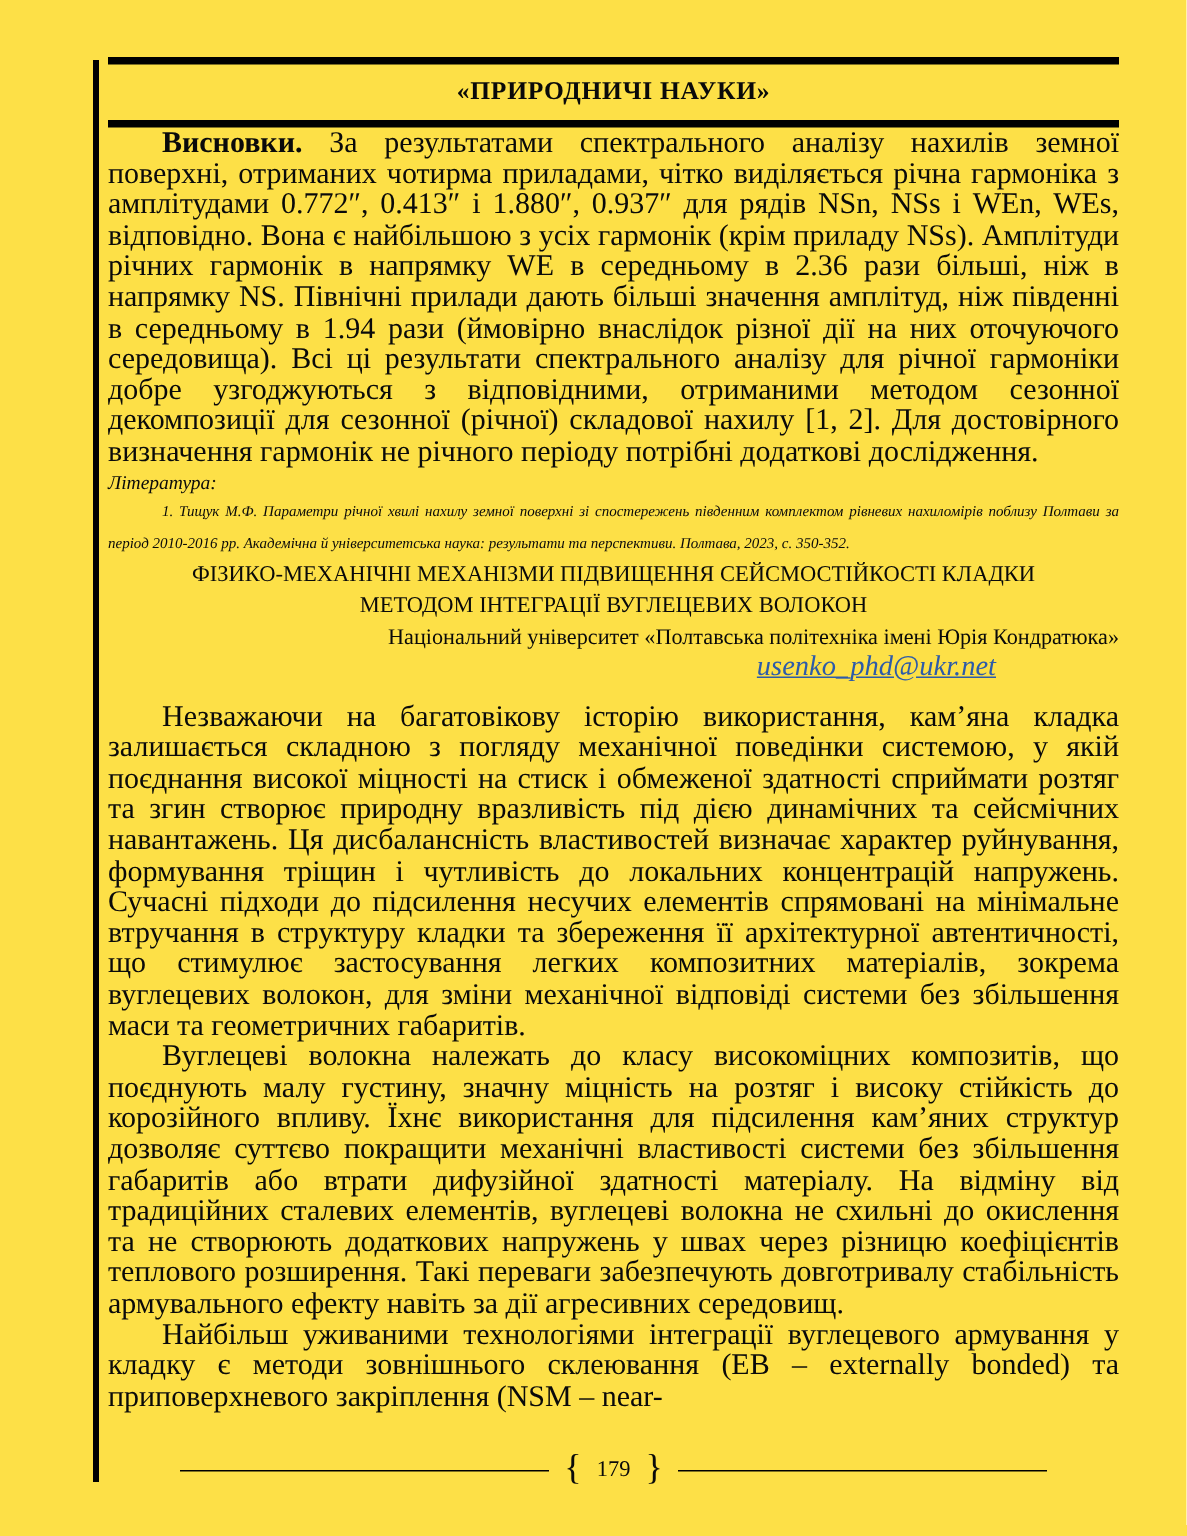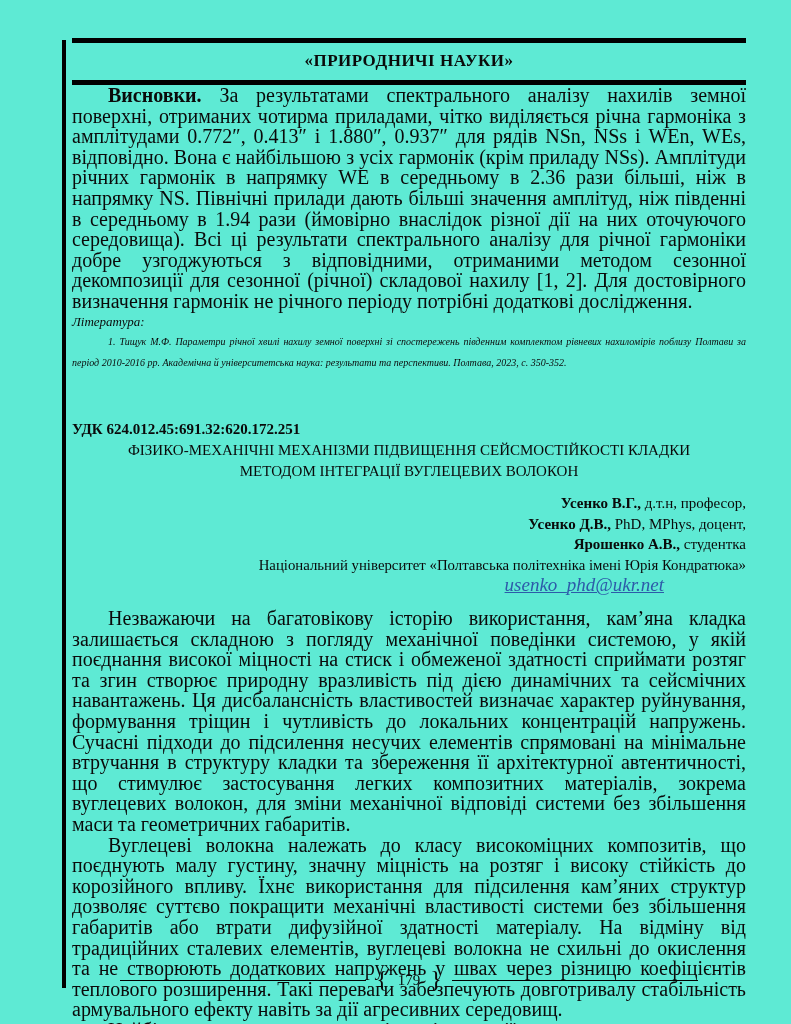--- a/index.html
+++ b/index.html
@@ -1,20 +1,20 @@
 <!DOCTYPE html>
 <html><head>
 <meta charset="utf-8">
 <style>
   html, body { margin: 0; padding: 0; background: #ffffff; }
   .page {
     position: relative;
     width: 791px;
     height: 1024px;
-    background: #5eead4;
+    background: #fde047;
     font-family: "Liberation Serif", serif;
     color: #0a0a0a;
     overflow: hidden;
     box-sizing: border-box;
   }
   .left-bar {
     position: absolute;
     left: 62px;
     top: 40px;
     width: 4px;
@@ -113,30 +113,24 @@
 
     <div class="rule"></div>
     <div class="header-title">«ПРИРОДНИЧІ НАУКИ»</div>
     <div class="rule"></div>
 
     <p class="para conclusions"><b>Висновки.</b><span> За результатами спектрального аналізу нахилів земної поверхні, отриманих чотирма приладами, чітко виділяється річна гармоніка з амплітудами 0.772″, 0.413″ і 1.880″, 0.937″ для рядів NSn, NSs і WEn, WEs, відповідно. Вона є найбільшою з усіх гармонік (крім приладу NSs). Амплітуди річних гармонік в напрямку WE в середньому в 2.36 рази більші, ніж в напрямку NS. Північні прилади дають більші значення амплітуд, ніж південні в середньому в 1.94 рази (ймовірно внаслідок різної дії на них оточуючого середовища).  Всі ці результати спектрального аналізу для річної гармоніки добре узгоджуються з відповідними, отриманими методом сезонної декомпозиції для сезонної (річної) складової нахилу [1, 2]. Для достовірного визначення гармонік не річного періоду потрібні додаткові дослідження.</span></p>
 
     <div class="lit-heading">Література:</div>
     <p class="ref">1. Тищук М.Ф.  Параметри річної хвилі нахилу земної поверхні зі спостережень південним комплектом рівневих нахиломірів поблизу Полтави за період 2010-2016 рр.  Академічна й університетська наука: результати та перспективи. Полтава, 2023, с. 350-352.</p>
 
-    <div class="udc">УДК 624.012.45:691.32:620.172.251</div>
 
     <div class="article-title">ФІЗИКО-МЕХАНІЧНІ МЕХАНІЗМИ ПІДВИЩЕННЯ СЕЙСМОСТІЙКОСТІ КЛАДКИ</div>
     <div class="article-title">МЕТОДОМ ІНТЕГРАЦІЇ ВУГЛЕЦЕВИХ ВОЛОКОН</div>
 
-    <div class="authors">
-      <div><b>Усенко В.Г.,</b><span> д.т.н, професор,</span></div>
-      <div><b>Усенко Д.В.,</b><span> PhD, MPhys, доцент,</span></div>
-      <div><b>Ярошенко А.В.,</b><span> студентка</span></div>
-    </div>
 
     <div class="affiliation">Національний університет «Полтавська політехніка імені Юрія Кондратюка»</div>
 
     <div class="email-line"><a style="color: rgb(45, 91, 169);">usenko_phd@ukr.net</a></div>
 
     <div class="body-block">
       <p class="para">Незважаючи на багатовікову історію використання, кам’яна кладка залишається складною з погляду механічної поведінки системою, у якій поєднання високої міцності на стиск і обмеженої здатності сприймати розтяг та згин створює природну вразливість під дією динамічних та сейсмічних навантажень. Ця дисбалансність властивостей визначає характер руйнування, формування тріщин і чутливість до локальних концентрацій напружень. Сучасні підходи до підсилення несучих елементів спрямовані на мінімальне втручання в структуру кладки та збереження її архітектурної автентичності, що стимулює застосування легких композитних матеріалів, зокрема вуглецевих волокон, для зміни механічної відповіді системи без збільшення маси та геометричних габаритів.</p>
       <p class="para">Вуглецеві волокна належать до класу високоміцних композитів, що поєднують малу густину, значну міцність на розтяг і високу стійкість до корозійного впливу. Їхнє використання для підсилення кам’яних структур дозволяє суттєво покращити механічні властивості системи без збільшення габаритів або втрати дифузійної здатності матеріалу. На відміну від традиційних сталевих елементів, вуглецеві волокна не схильні до окислення та не створюють додаткових напружень у швах через різницю коефіцієнтів теплового розширення. Такі переваги забезпечують довготривалу стабільність армувального ефекту навіть за дії агресивних середовищ.</p>
       <p class="para">Найбільш уживаними технологіями інтеграції вуглецевого армування у кладку є методи зовнішнього склеювання (EB – externally bonded) та приповерхневого закріплення (NSM – near-</p>
     </div>

